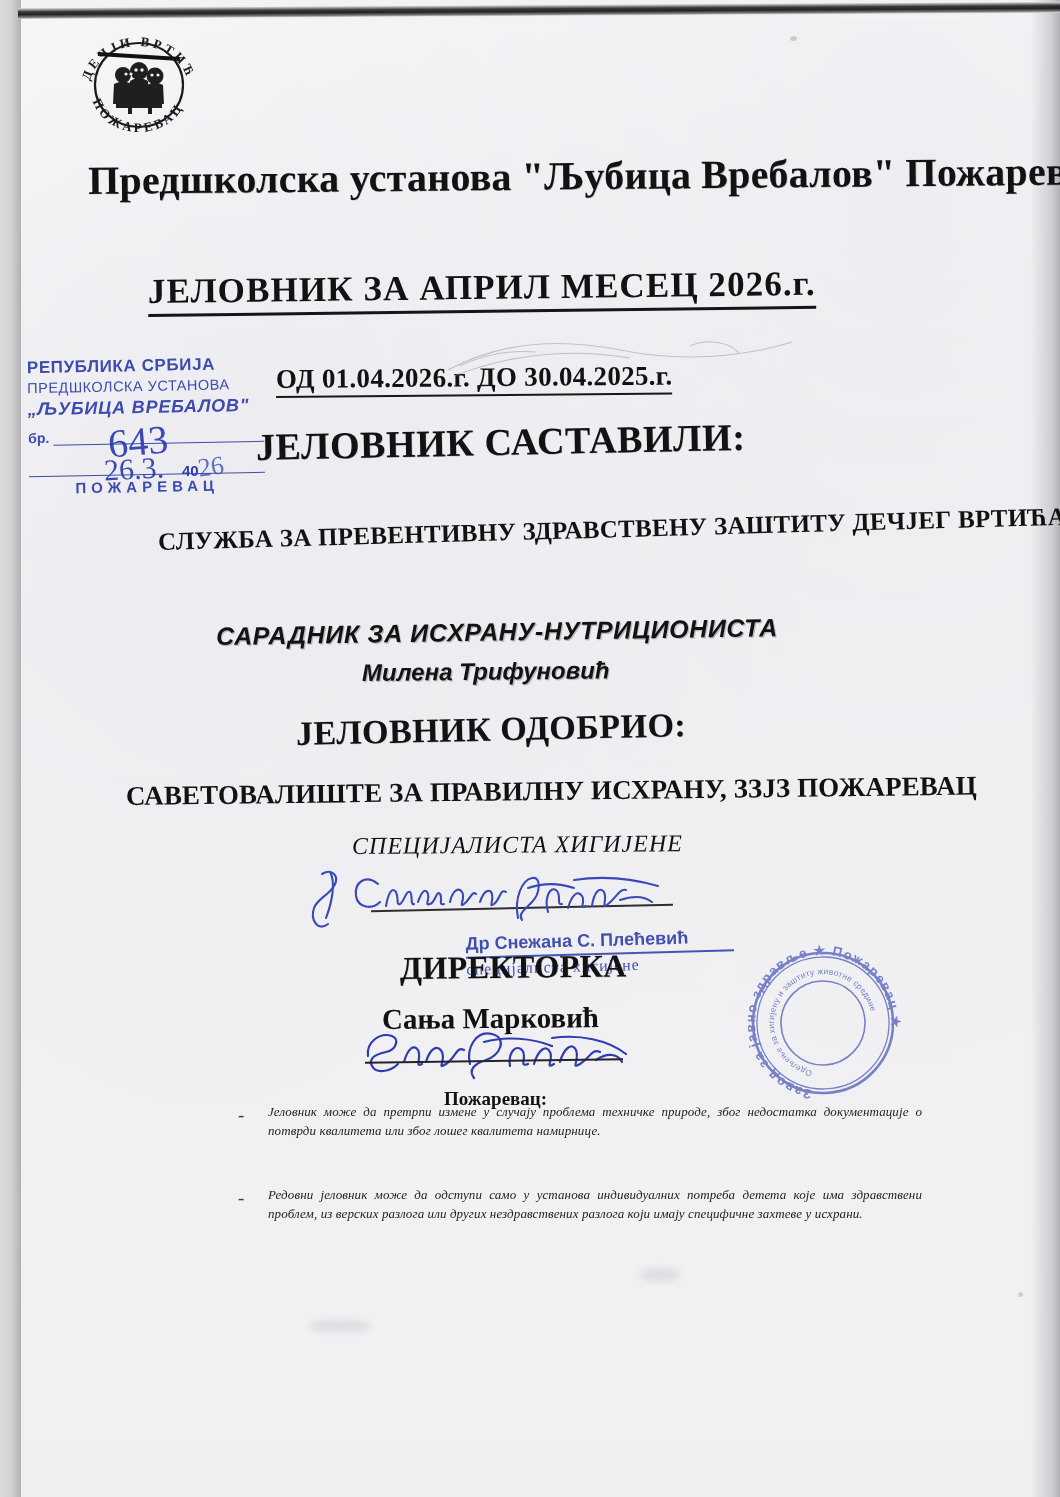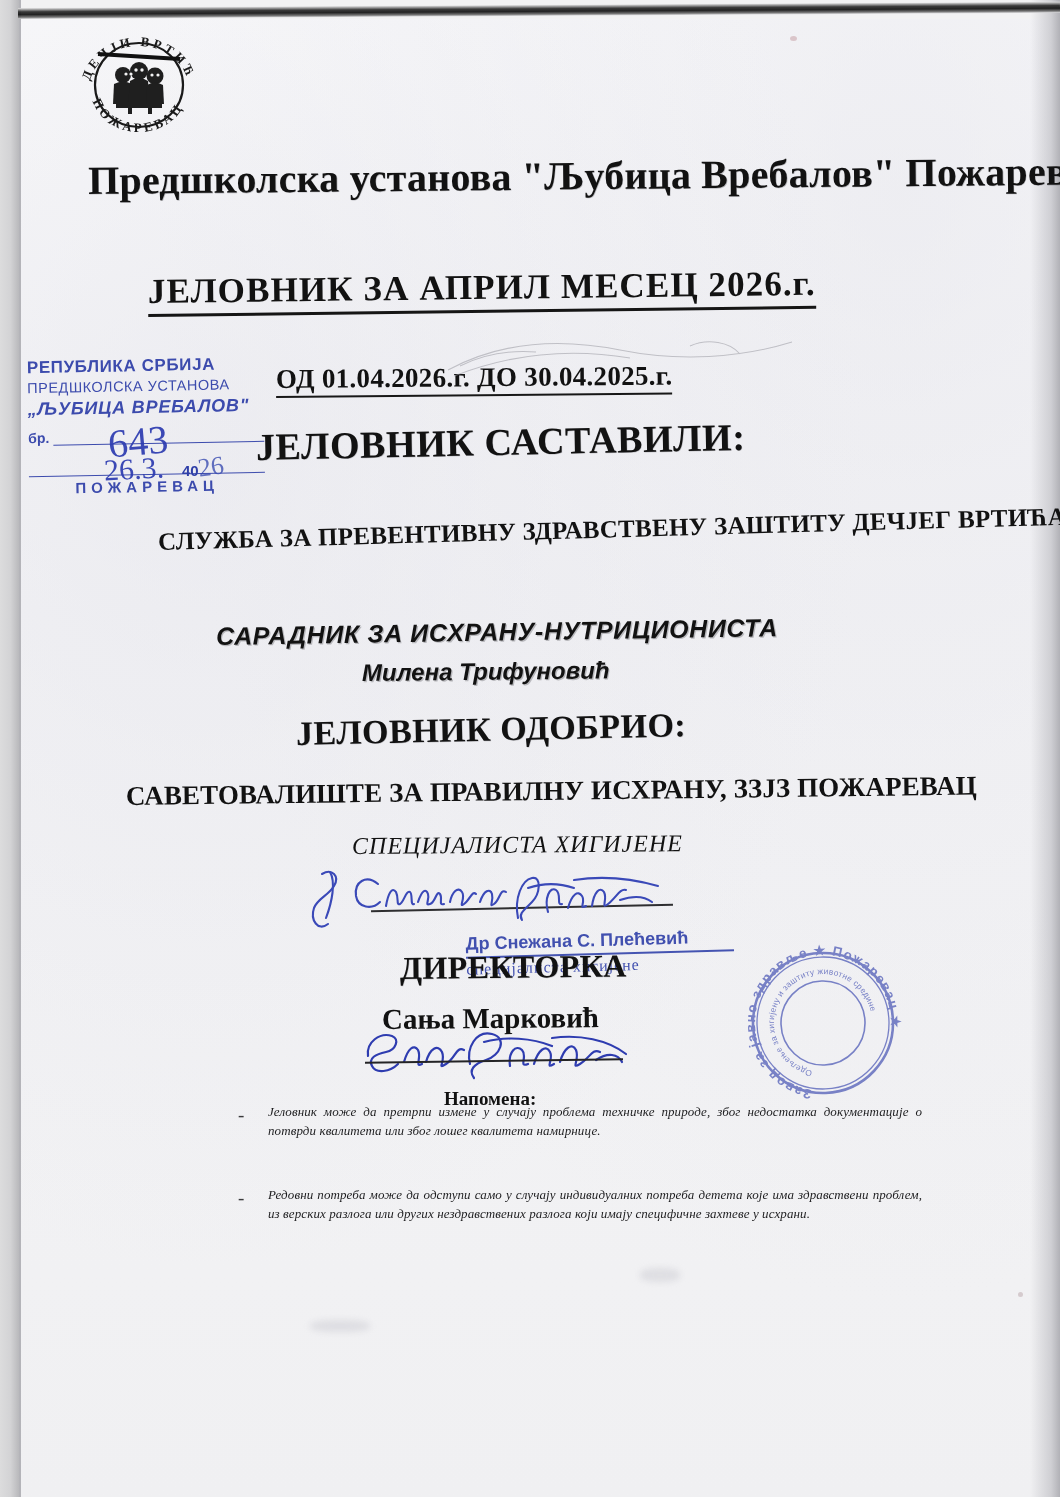--- a/index.html
+++ b/index.html
@@ -536,22 +536,22 @@
       <svg viewBox="0 0 360 58" xmlns="http://www.w3.org/2000/svg">
         <g fill="none" stroke="#9a9aa2" stroke-width="1.1">
           <path d="M8,34 C60,6 120,2 180,14 C240,26 300,22 352,6"></path>
           <path d="M14,40 C70,18 130,12 190,22"></path>
           <path d="M20,30 C44,18 70,14 96,16"></path>
           <path d="M250,10 C268,2 290,6 300,18"></path>
         </g>
       </svg>
     </div>
 
-    <div class="notes-heading">Напомена:</div>
+    <div class="notes-heading">Пожаревац:</div>
 
     <div class="note-dash dash-1">-</div>
     <div class="note-item note-1">Јеловник може да претрпи измене у случају проблема техничке природе, због недостатка документације о потврди квалитета или због лошег квалитета намирнице.</div>
 
     <div class="note-dash dash-2">-</div>
-    <div class="note-item note-2">Редовни потреба може да одступи само у случају индивидуалних потреба детета које има здравствени проблем, из верских разлога или других нездравствених разлога који имају специфичне захтеве у исхрани.</div>
+    <div class="note-item note-2">Редовни јеловник може да одступи само у установа индивидуалних потреба детета које има здравствени проблем, из верских разлога или других нездравствених разлога који имају специфичне захтеве у исхрани.</div>
 
   </div>
 </div>
 
 </body></html>

